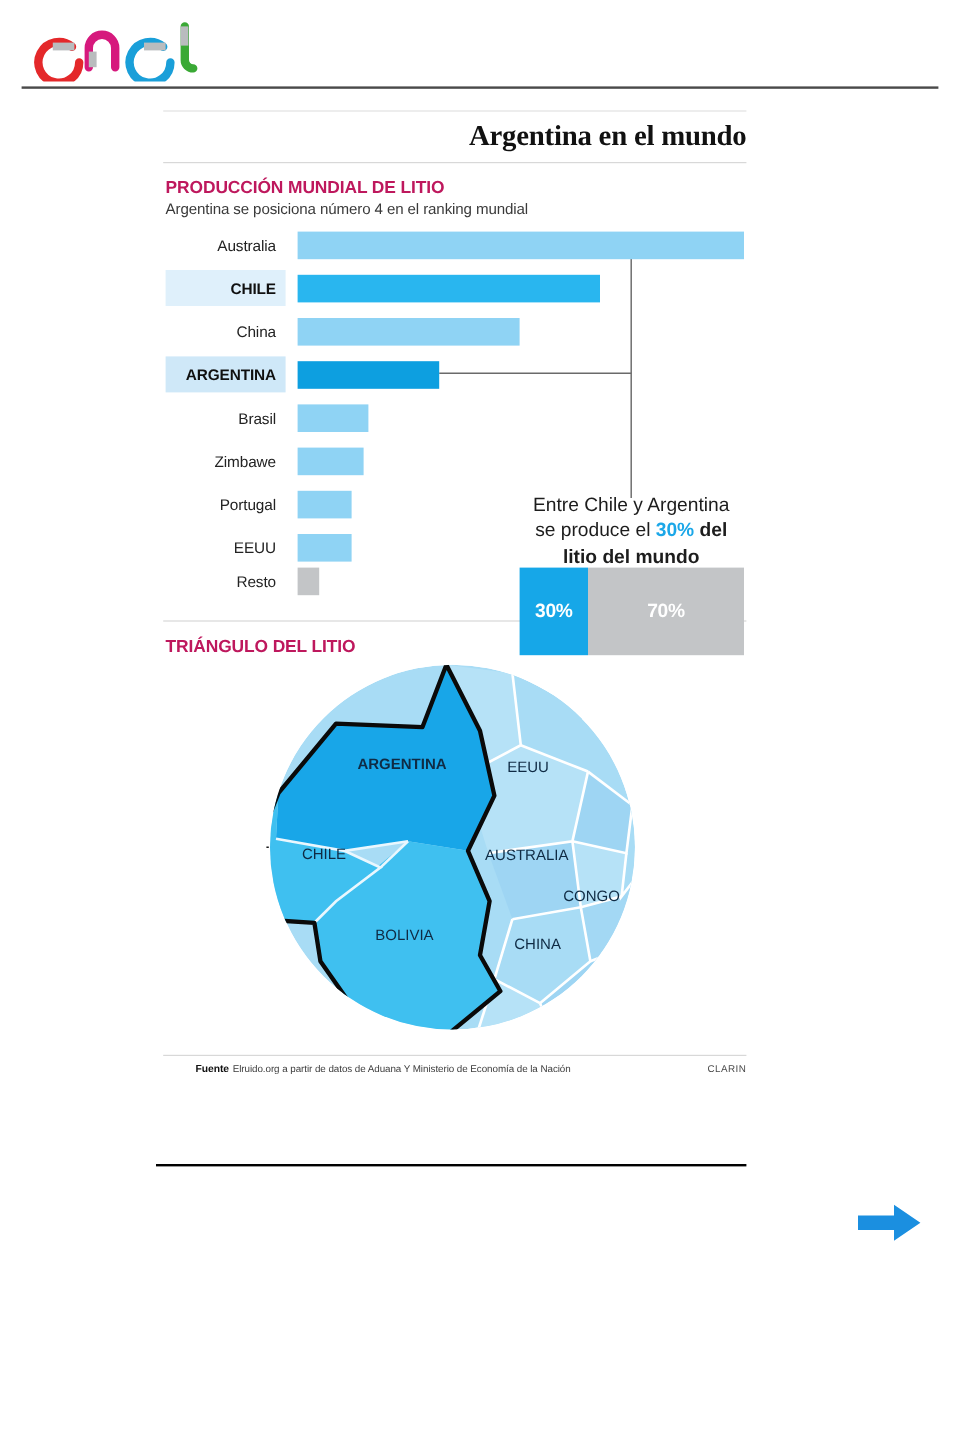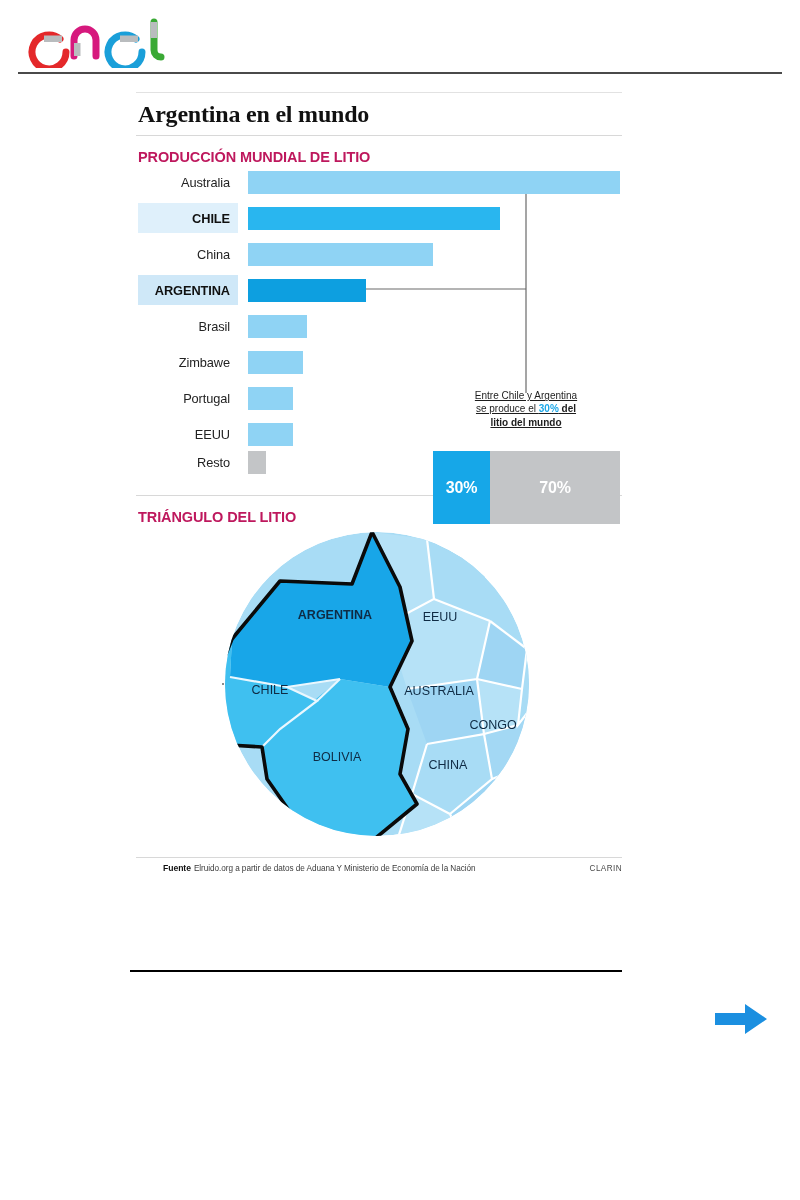--- a/index.html
+++ b/index.html
@@ -27,20 +27,21 @@
   .hr-mid{height:1px;background:#d8d8d8;width:100%;}
 
   .card-title{
     font-family:"Liberation Serif", serif;
     font-weight:bold;
     font-size:24px;
     letter-spacing:-0.2px;
     color:#111111;
     padding:9px 0 8px 2px;
     line-height:1.05;
+    text-align:right;
   }
 
   .section{padding:0 2px;}
   .sec-head{
     font-size:14.5px;font-weight:bold;letter-spacing:-0.1px;
     color:#be185d;margin:13px 0 2px 0;
   }
   .sec-sub{
     font-size:12.6px;color:#3a3a3a;margin:0 0 8px 0;letter-spacing:-0.1px;
   }
@@ -55,21 +56,21 @@
     font-size:12.8px;color:#232323;letter-spacing:-0.1px;
   }
   .row-label.hl{font-weight:bold;color:#101010;}
   .bar{position:absolute;top:4px;height:23px;left:110px;}
 
   .connector{position:absolute;stroke:#6a6a6a;fill:none;stroke-width:1.2px;}
 
   
   .callout{
     position:absolute;left:294px;top:222px;width:188px;
-    text-align:center;font-size:10px;line-height:1.33;color:#1d1d1d;text-decoration:underline;
+    text-align:center;font-size:16px;line-height:1.33;color:#1d1d1d;
   }
   .callout b{font-weight:bold;}
   .accent{color:#1ba7e8;font-weight:bold;}
 
   .split{position:absolute;left:295px;top:284px;width:187px;height:73px;display:flex;}
   .split .seg{display:flex;align-items:center;justify-content:center;
     color:#ffffff;font-size:16px;font-weight:bold;letter-spacing:-0.2px;}
 
   
   .tri-wrap{position:relative;width:482px;height:330px;}
@@ -118,20 +119,21 @@
   <div class="top-rule"></div>
 
   <div class="card">
 
     <div class="hr-light"></div>
     <div class="card-title">Argentina en el mundo</div>
     <div class="hr-mid"></div>
 
     <div class="section">
       <div class="sec-head">PRODUCCIÓN MUNDIAL DE LITIO</div>
+      <div class="sec-sub">Argentina se posiciona número 4 en el ranking mundial</div>
 
       <div class="chart">
 
         <svg class="connector" style="left:0;top:0;width:482px;height:260px;">
           <path d="M362,26 L388,26 L388,226"></path>
           <path d="M228,122 L388,122"></path>
         </svg>
 
         <div class="row" style="top:0px;">
           <div class="row-label">Australia</div>

